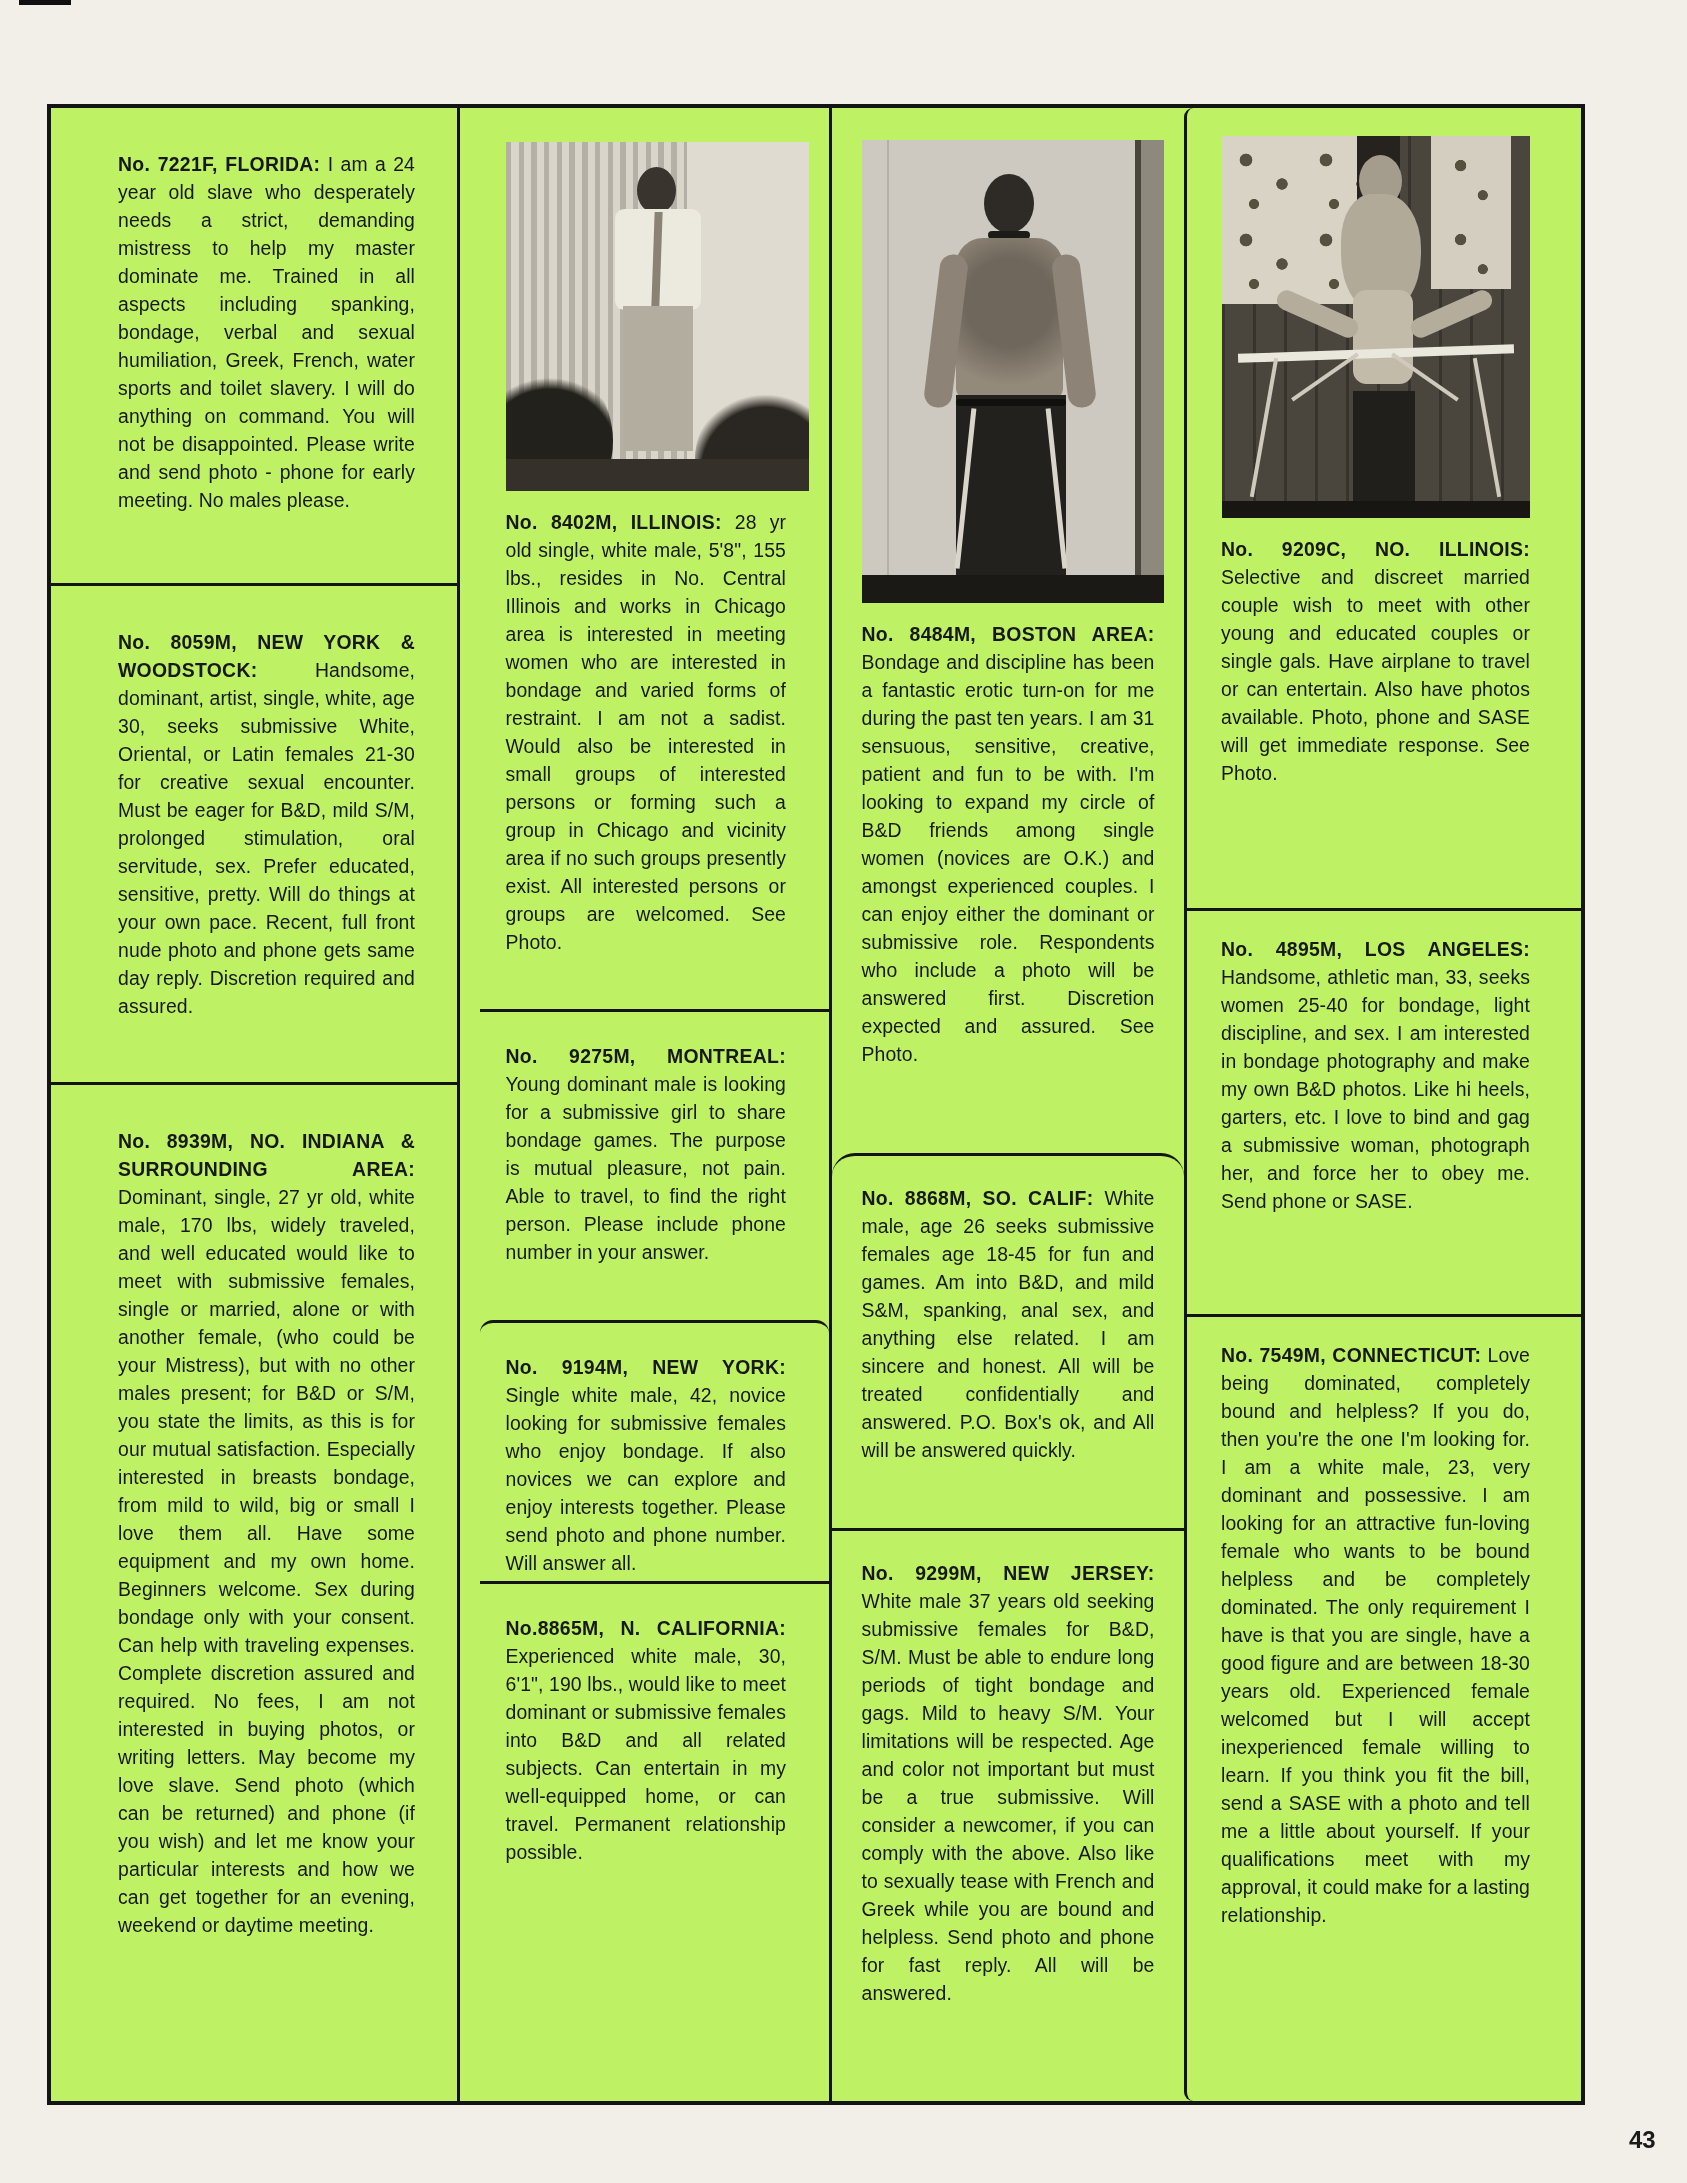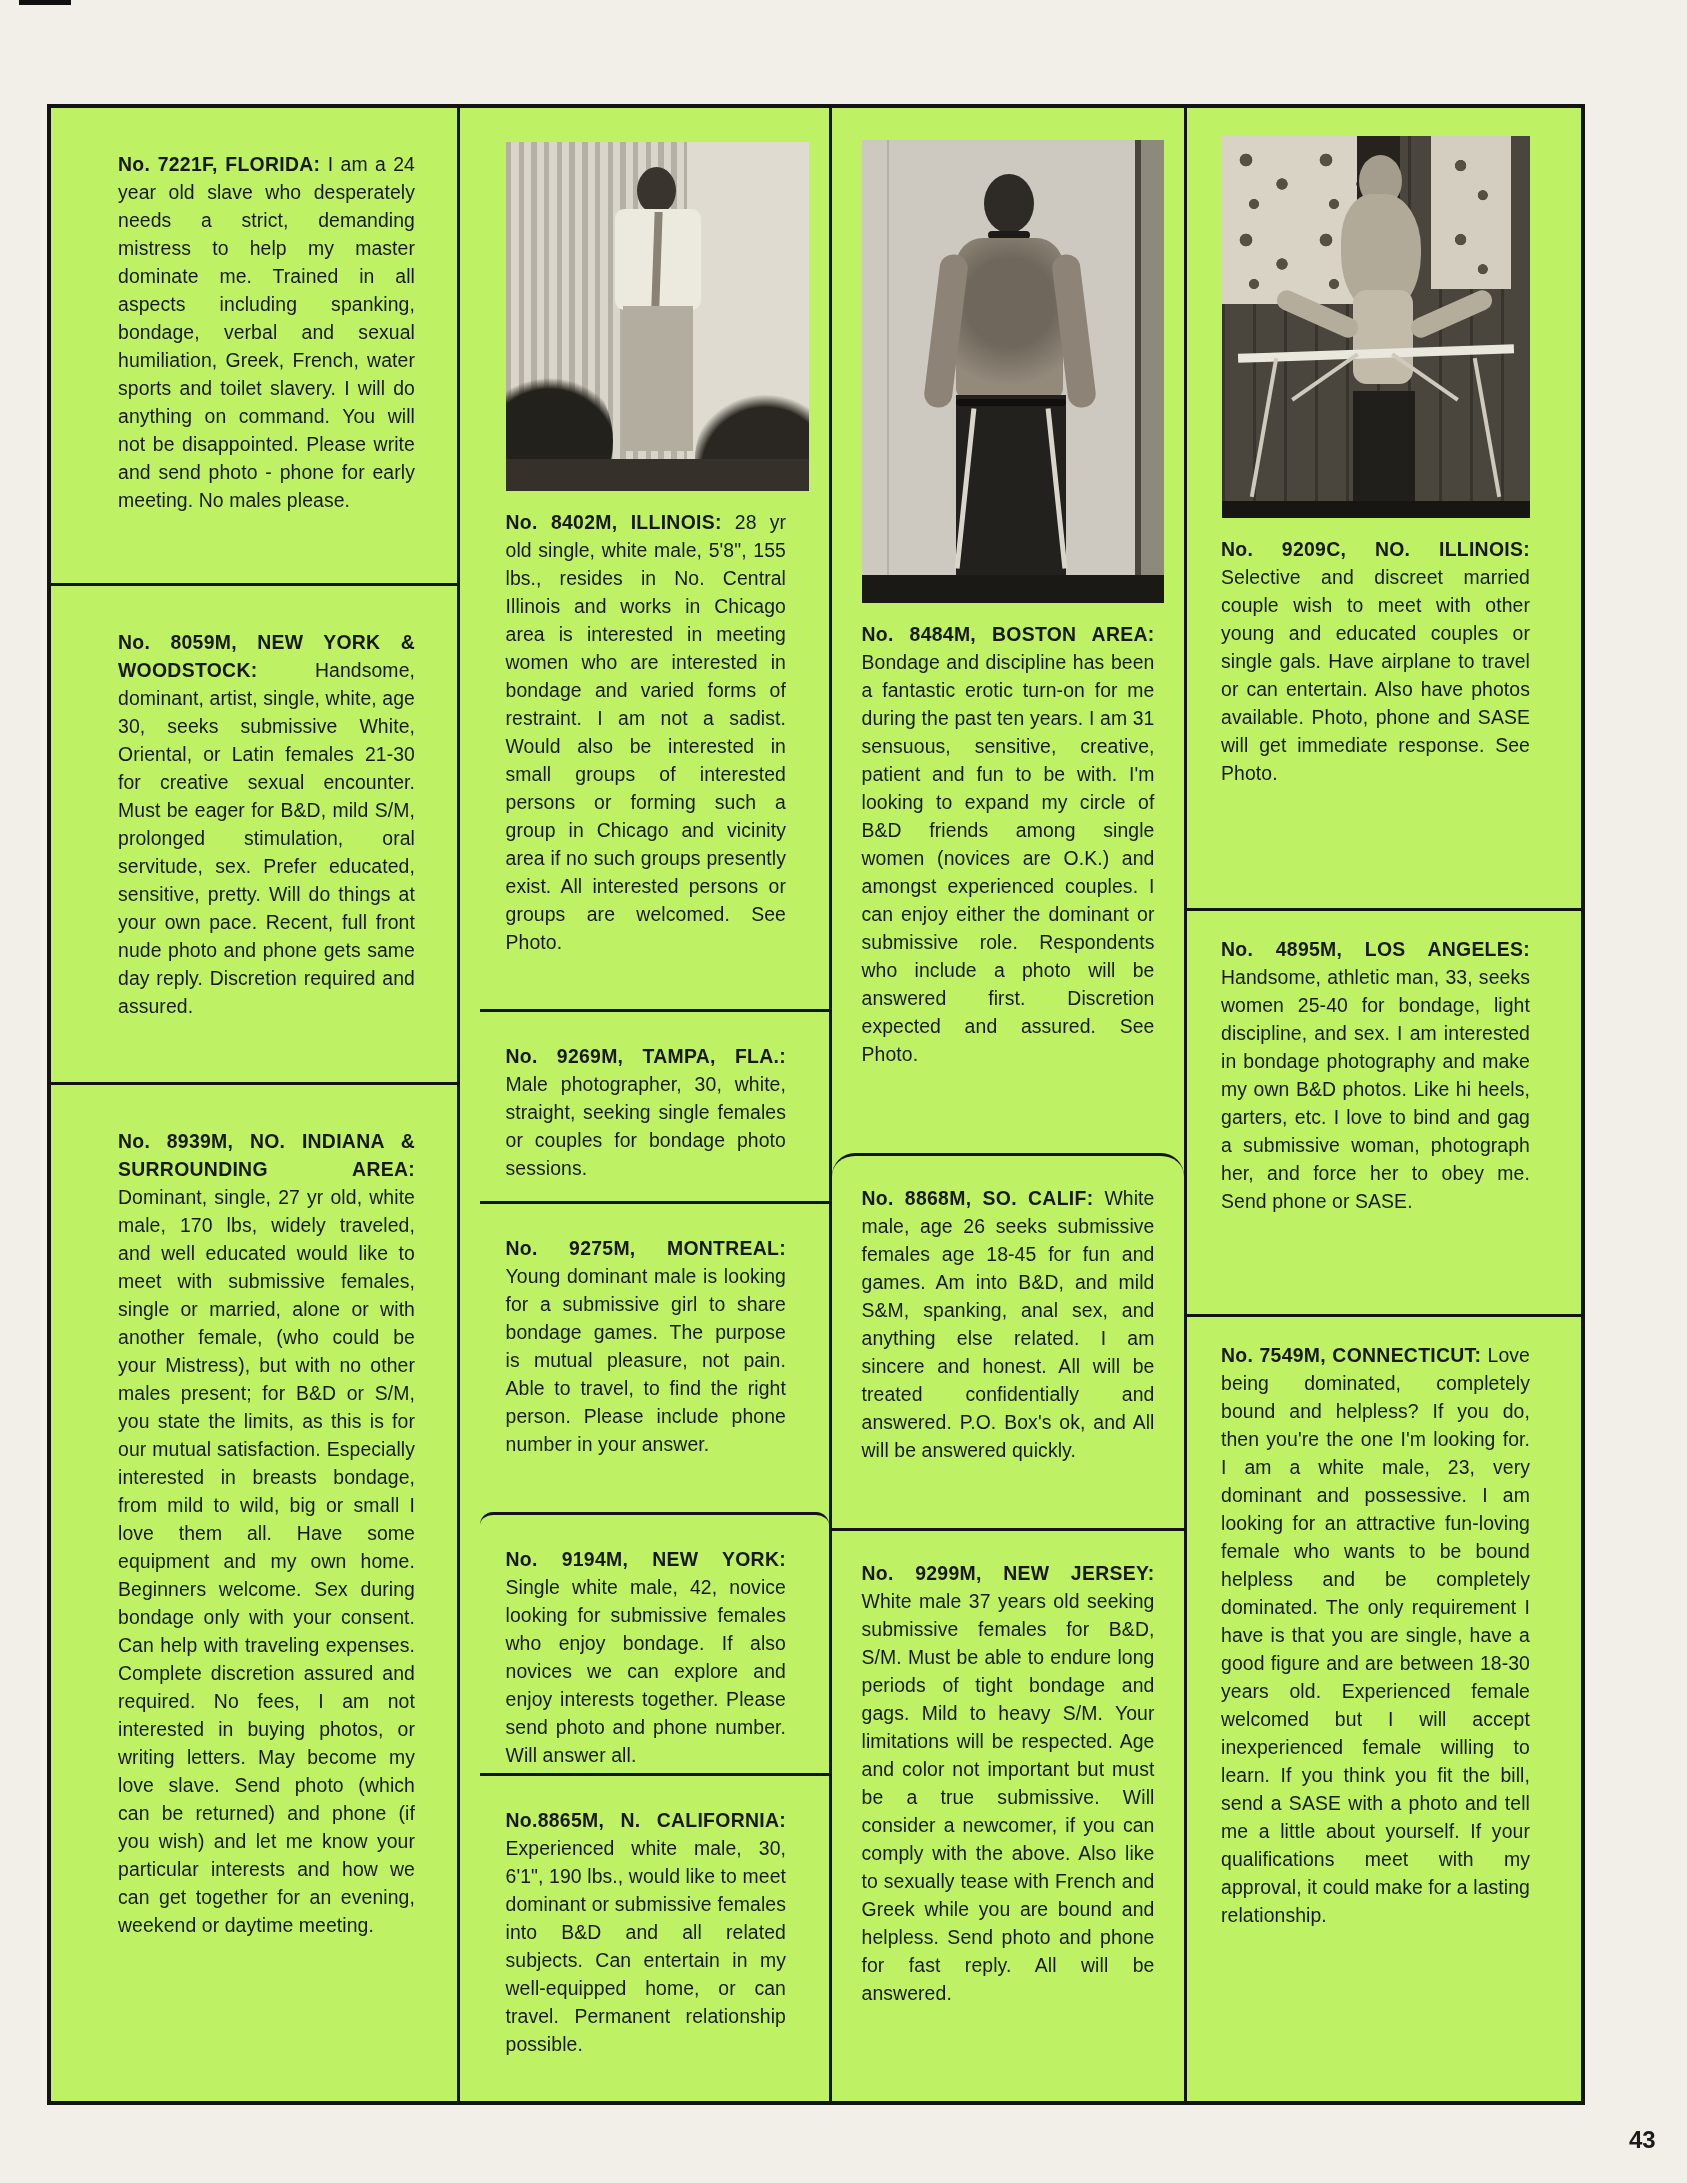--- a/index.html
+++ b/index.html
@@ -14,21 +14,21 @@
   .frame{
     position:absolute;left:47px;top:104px;width:1538px;height:2001px;
     border:4px solid #141414;box-sizing:border-box;
     display:flex;background:#bef264;overflow:hidden;
   }
   .col{box-sizing:border-box;height:100%;display:flex;flex-direction:column;}
   .col + .col{border-left:3.4px solid #141414;}
   .col-1{width:406px;}
   .col-2{width:372px;padding-left:20px;}
   .col-3{width:355px;}
-  .col-4{flex:1;}
+  .col-4{flex:1;border-radius:9px;}
   .box{box-sizing:border-box;overflow:hidden;}
   .box + .box{border-top:3.4px solid #141414;}
   .grow{flex:1;}
   
   .c1b1{height:475px;} .c1b2{height:499px;}
   .c2b1{height:901px;} .c2b2{height:192px;} .c2b3{height:311px;} .c2b4{height:261px;border-radius:13px;}
   .c3b1{height:1045px;} .c3b2{height:375px;border-radius:23px;}
   .c4b1{height:800px;} .c4b2{height:406px;}
   .col-1 .box{padding:42px 42px 20px 67px;}
   .col-2 .box{padding:29.5px 43px 20px 25.5px;}
@@ -126,23 +126,20 @@
         <div class="p1-head"></div>
         <div class="p1-shirt"></div>
         <div class="p1-tie"></div>
         <div class="p1-pants"></div>
         <div class="p1-plantL"></div>
         <div class="p1-plantR"></div>
         <div class="p1-floor"></div>
       </div>
       <p class="ad"><strong>No. 8402M, ILLINOIS:</strong> <span>28 yr old single, white male, 5'8", 155 lbs., resides in No. Central Illinois and works in Chicago area is interested in meeting women who are interested in bondage and varied forms of restraint. I am not a sadist. Would also be interested in small groups of interested persons or forming such a group in Chicago and vicinity area if no such groups presently exist. All interested persons or groups are welcomed. See Photo.</span></p>
     </div>
-    <div class="box c2b2">
-      <p class="ad"><strong>No. 9269M, TAMPA, FLA.:</strong> <span>Male photographer, 30, white, straight, seeking single females or couples for bondage photo sessions.</span></p>
-    </div>
     <div class="box c2b3">
       <p class="ad"><strong>No. 9275M, MONTREAL:</strong> <span>Young dominant male is looking for a submissive girl to share bondage games. The purpose is mutual pleasure, not pain. Able to travel, to find the right person. Please include phone number in your answer.</span></p>
     </div>
     <div class="box c2b4">
       <p class="ad"><strong>No. 9194M, NEW YORK:</strong> <span>Single white male, 42, novice looking for submissive females who enjoy bondage. If also novices we can explore and enjoy interests together. Please send photo and phone number. Will answer all.</span></p>
     </div>
     <div class="box grow">
       <p class="ad"><strong>No.8865M, N. CALIFORNIA:</strong> <span>Experienced white male, 30, 6'1", 190 lbs., would like to meet dominant or submissive females into B&amp;D and all related subjects. Can entertain in my well-equipped home, or can travel. Permanent relationship possible.</span></p>
     </div>
   </div>

